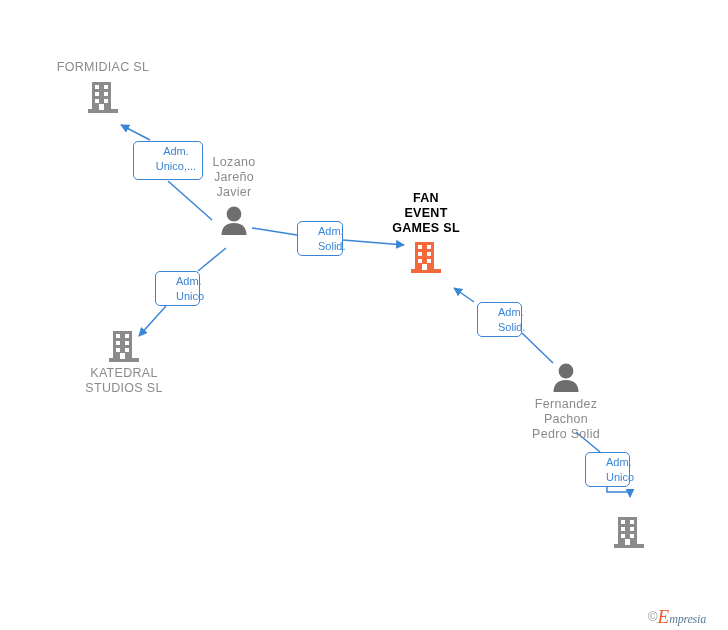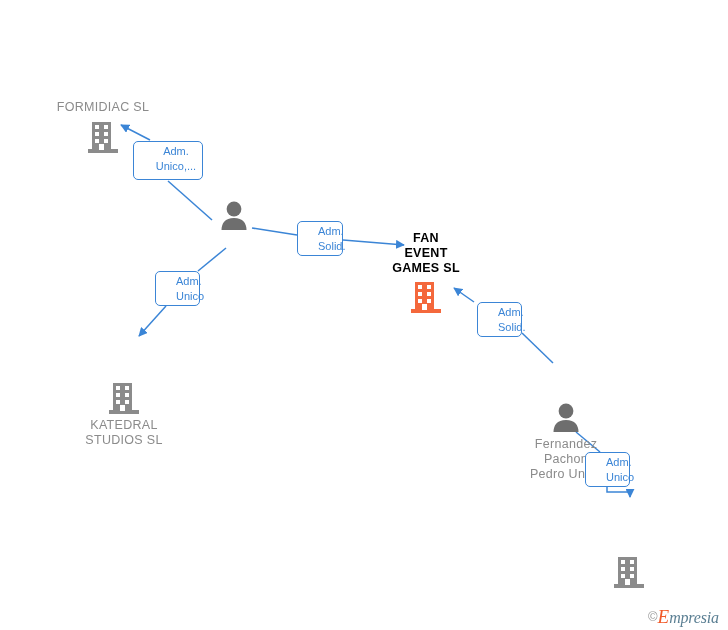--- a/index.html
+++ b/index.html
@@ -16,21 +16,20 @@
   }
   #canvas {
     position: absolute;
     left: 0; top: 0;
     width: 728px;
     height: 630px;
   }
   .node {
     position: absolute;
     text-align: center;
-    margin-top: 40px;
   }
   .node-label {
     color: #8b8b8b;
     font-size: 12.5px;
     line-height: 15px;
     letter-spacing: 0.3px;
     white-space: pre-line;
     font-family: "Liberation Sans", sans-serif;
   }
   .node-label.highlight {
@@ -71,21 +70,21 @@
   }
   #watermark .brand-e {
     color: #f15a29;
     font-style: italic;
     font-size: 19px;
     font-family: "Liberation Serif", serif;
   }
   #watermark .brand-rest {
     color: #5b7f93;
     font-style: italic;
-    font-size: 16px;
+    font-size: 12px;
     font-family: "Liberation Serif", serif;
     letter-spacing: -0.2px;
   }
 </style>
 </head>
 <body>
 
 <svg id="canvas" viewBox="0 0 728 630" xmlns="http://www.w3.org/2000/svg">
   <defs>
     <marker id="arrow-blue" viewBox="0 0 10 10" refX="9" refY="5" markerWidth="6" markerHeight="6" orient="auto-start-reverse">
@@ -130,20 +129,23 @@
       <rect x="7" y="12" width="4" height="4" fill="#ffffff"></rect>
       <rect x="16" y="12" width="4" height="4" fill="#ffffff"></rect>
       <rect x="7" y="19" width="4" height="4" fill="#ffffff"></rect>
       <rect x="16" y="19" width="4" height="4" fill="#ffffff"></rect>
       <rect x="11" y="24" width="5" height="6" fill="#ffffff"></rect>
     </svg>
   </span>
 </div>
 
 <div class="node" style="left:174px; top:155px; width:120px;">
+  <div class="node-label">Lozano
+Jareño
+Javier</div>
   <span class="icon-wrap">
     <svg width="32" height="30" viewBox="0 0 32 30" style="display:block;margin:5px auto 0 auto;">
       <circle cx="16" cy="9" r="7.4" fill="#6e6e6e"></circle>
       <path d="M16 18 C7 18 3.5 23.5 3.5 30 L28.5 30 C28.5 23.5 25 18 16 18 Z" fill="#6e6e6e"></path>
     </svg>
   </span>
 </div>
 
 <div class="node" style="left:366px; top:191px; width:120px;">
   <div class="node-label highlight">FAN
@@ -157,21 +159,21 @@
       <rect x="16" y="5" width="4" height="4" fill="#ffffff"></rect>
       <rect x="7" y="12" width="4" height="4" fill="#ffffff"></rect>
       <rect x="16" y="12" width="4" height="4" fill="#ffffff"></rect>
       <rect x="7" y="19" width="4" height="4" fill="#ffffff"></rect>
       <rect x="16" y="19" width="4" height="4" fill="#ffffff"></rect>
       <rect x="11" y="24" width="5" height="6" fill="#ffffff"></rect>
     </svg>
   </span>
 </div>
 
-<div class="node" style="left:44px; top:341px; width:160px;">
+<div class="node" style="left:44px; top:329px; width:160px;">
   <span class="icon-wrap">
     <svg width="30" height="33" viewBox="0 0 30 33" style="display:block;margin:0 auto 4px auto;">
       <rect x="4" y="2" width="19" height="28" fill="#8b8b8b"></rect>
       <rect x="0" y="29" width="30" height="4" fill="#8b8b8b"></rect>
       <rect x="7" y="5" width="4" height="4" fill="#ffffff"></rect>
       <rect x="16" y="5" width="4" height="4" fill="#ffffff"></rect>
       <rect x="7" y="12" width="4" height="4" fill="#ffffff"></rect>
       <rect x="16" y="12" width="4" height="4" fill="#ffffff"></rect>
       <rect x="7" y="19" width="4" height="4" fill="#ffffff"></rect>
       <rect x="16" y="19" width="4" height="4" fill="#ffffff"></rect>
@@ -184,21 +186,21 @@
 
 <div class="node" style="left:506px; top:362px; width:120px;">
   <span class="icon-wrap">
     <svg width="32" height="30" viewBox="0 0 32 30" style="display:block;margin:0 auto 5px auto;">
       <circle cx="16" cy="9" r="7.4" fill="#6e6e6e"></circle>
       <path d="M16 18 C7 18 3.5 23.5 3.5 30 L28.5 30 C28.5 23.5 25 18 16 18 Z" fill="#6e6e6e"></path>
     </svg>
   </span>
   <div class="node-label">Fernandez
 Pachon
-Pedro Unico</div>
+Pedro Solid</div>
 </div>
 
 <div class="node" style="left:539px; top:515px; width:180px;">
   <span class="icon-wrap">
     <svg width="30" height="33" viewBox="0 0 30 33" style="display:block;margin:0 auto 4px auto;">
       <rect x="4" y="2" width="19" height="28" fill="#8b8b8b"></rect>
       <rect x="0" y="29" width="30" height="4" fill="#8b8b8b"></rect>
       <rect x="7" y="5" width="4" height="4" fill="#ffffff"></rect>
       <rect x="16" y="5" width="4" height="4" fill="#ffffff"></rect>
       <rect x="7" y="12" width="4" height="4" fill="#ffffff"></rect>

